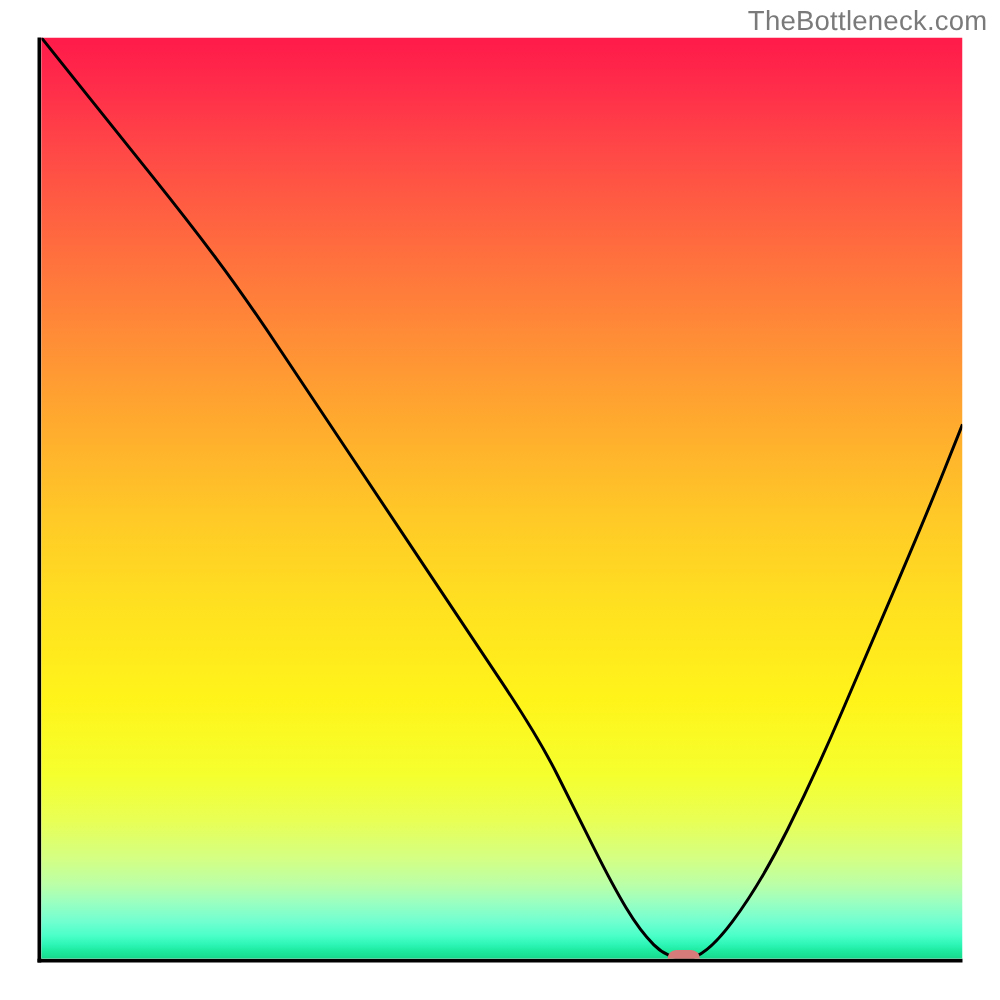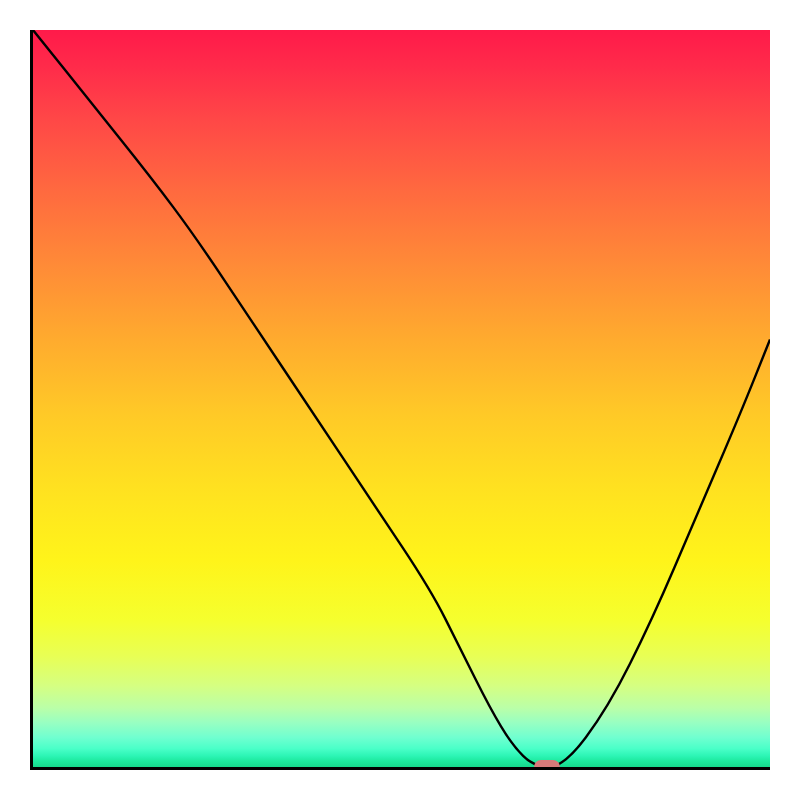--- a/index.html
+++ b/index.html
@@ -77,20 +77,21 @@
     height: 14px;
     background: #d77a7a;
     border-radius: 7px;
   }
 </style>
 </head>
 <body>
 
 <div class="chart-container">
 
+  <div class="watermark">TheBottleneck.com</div>
 
   <div class="plot-area">
     <div class="gradient-bg"></div>
 
     <svg class="curve-svg" viewBox="0 0 740 740" preserveAspectRatio="none">
       <path d="M 0.0 0.0 Q 0.0 0.0 29.6 37.0 Q 59.2 74.0 88.8 111.0 Q 118.4 148.0 140.6 177.6 Q 162.8 207.2 192.4 251.6 Q 222.0 296.0 251.6 340.4 Q 281.2 384.8 310.8 429.2 Q 340.4 473.6 370.0 518.0 Q 399.6 562.4 414.4 592.0 Q 429.2 621.6 444.0 651.2 Q 458.8 680.8 469.9 699.3 Q 481.0 717.8 492.1 728.9 Q 503.2 740.0 518.0 740.0 Q 532.8 740.0 555.0 710.4 Q 577.2 680.8 599.4 636.4 Q 621.6 592.0 643.8 540.2 Q 666.0 488.4 688.2 436.6 Q 710.4 384.8 725.2 347.8 T 740.0 310.8" fill="none" stroke="#000" stroke-width="2.4"></path>
     </svg>
 
     <div class="marker" style="left: 501.3px; top: 730px; background: rgb(215, 122, 122);"></div>
   </div>

